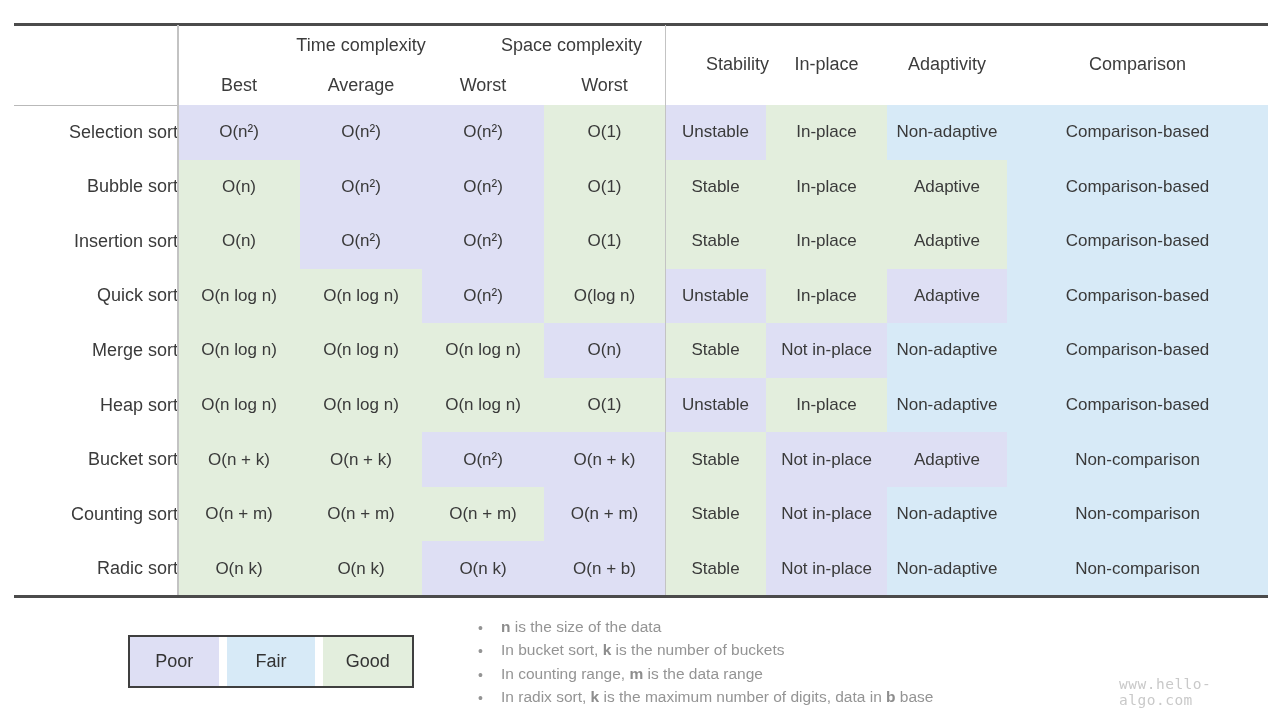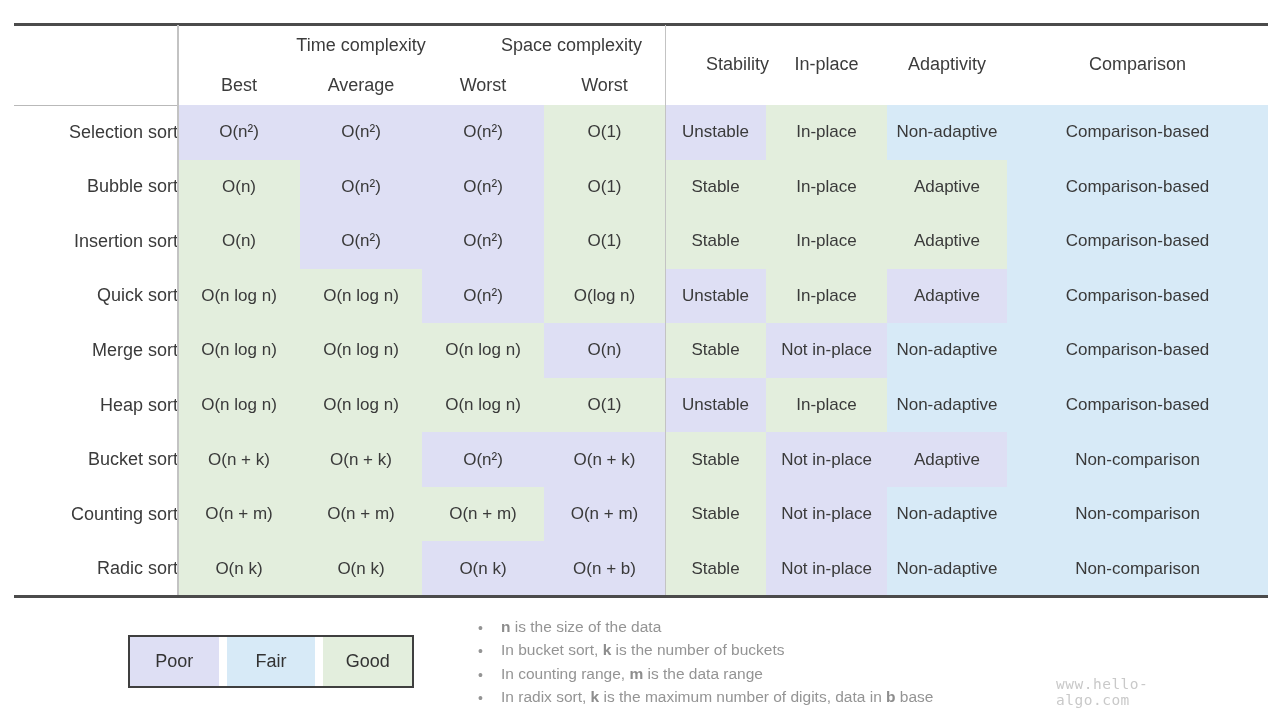--- a/index.html
+++ b/index.html
@@ -51,21 +51,21 @@
   .legend-item { flex:1; display:flex; align-items:center; justify-content:center;
                  font-size:18px; color:#333; }
 
   
   .notes { position:absolute; left:478px; top:616px; list-style:none; }
   .notes li { display:flex; line-height:22.4px; font-size:15.5px; color:#949494; }
   .notes .bullet { width:23px; text-align:left; font-size:14px; padding-top:1px; }
   .notes b { font-weight:bold; color:#8d8d8d; }
 
   
-  .watermark { position:absolute; left:1056px; top:676px; font-size:14.5px;
+  .watermark { position:absolute; left:1119px; top:676px; font-size:14.5px;
                font-family:"DejaVu Sans Mono", monospace; color:#c9c9c9;
                letter-spacing:0.5px; }
 </style>
 </head>
 <body>
 
 <div class="stage">
 
   <div class="table-wrap">
     <div class="rule rule-top"></div>

